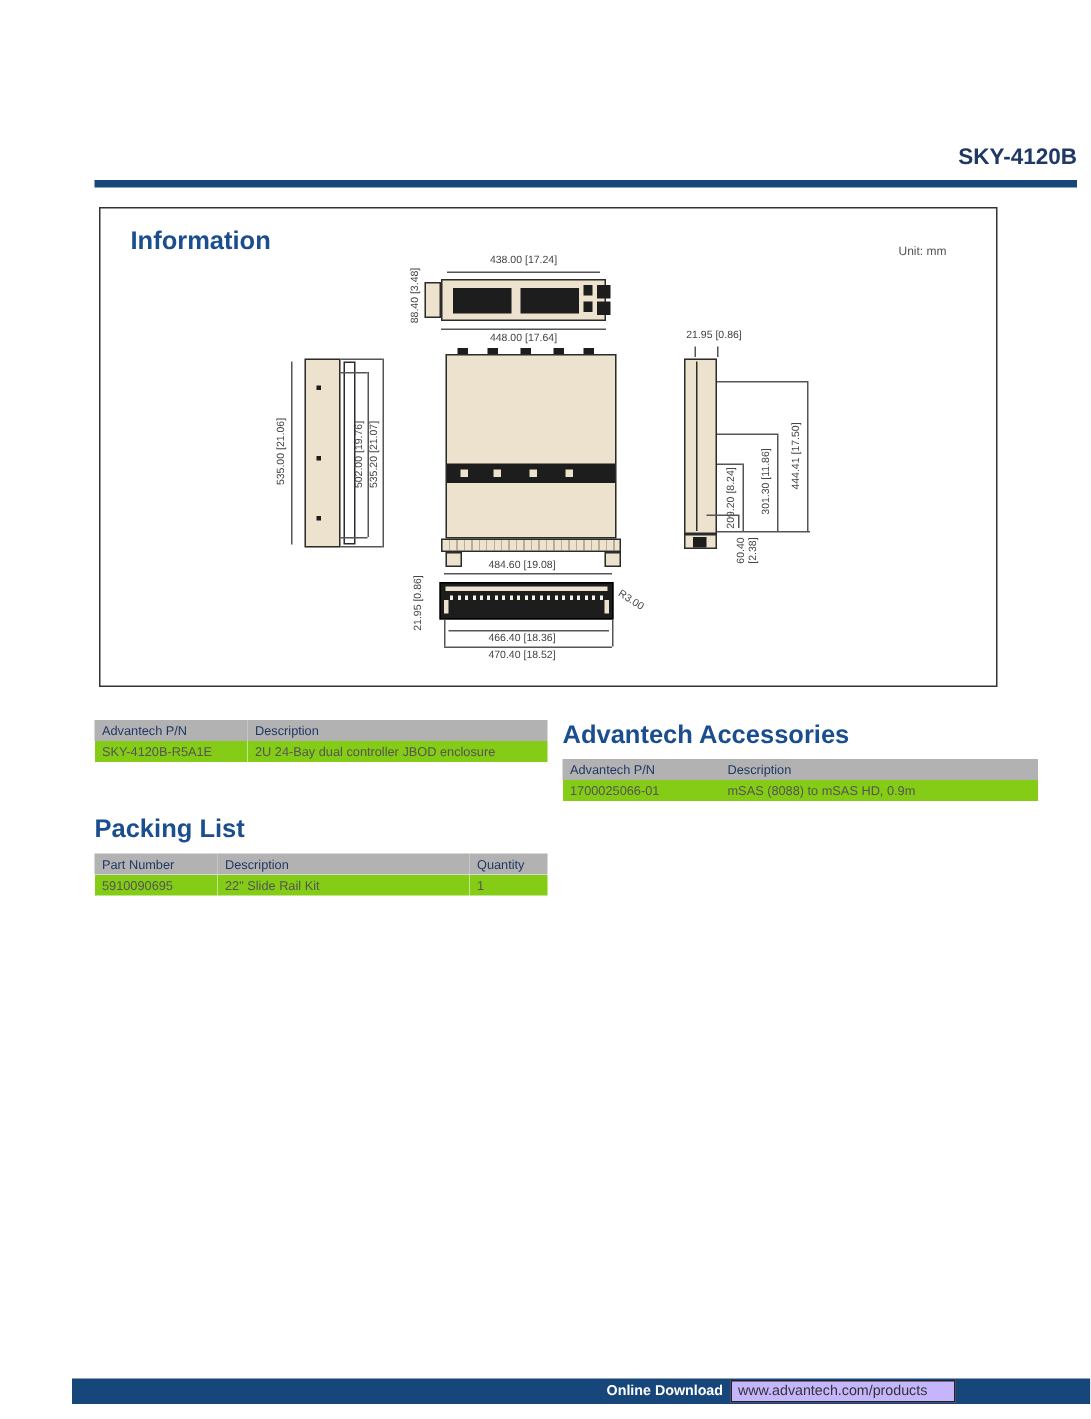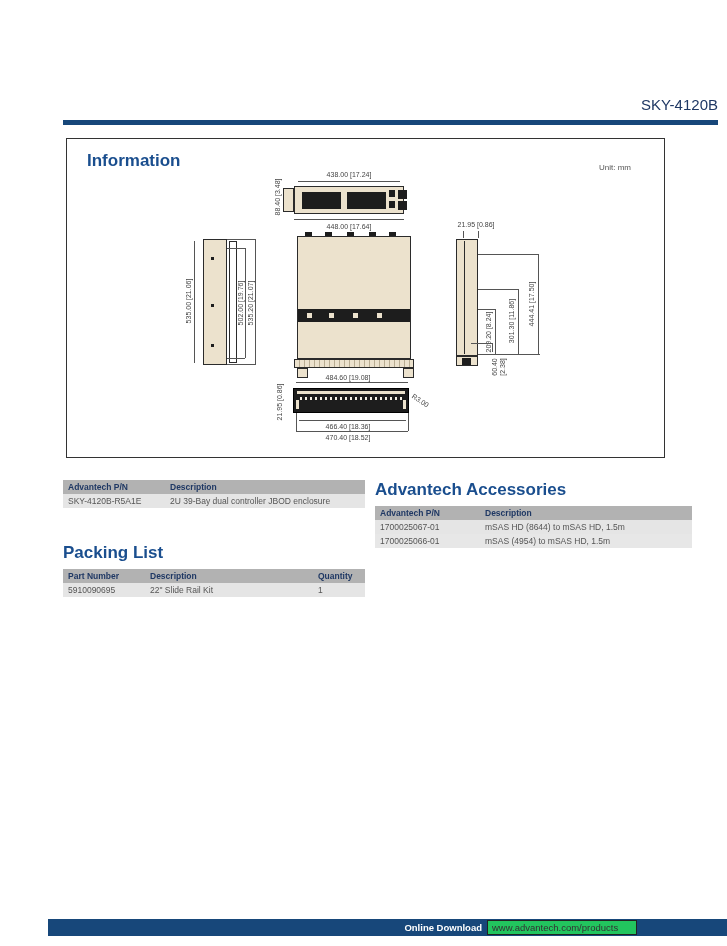--- a/index.html
+++ b/index.html
@@ -1,21 +1,21 @@
 <!DOCTYPE html>
 <html><head>
 <meta charset="utf-8">
 <style>
   * { margin:0; padding:0; box-sizing:border-box; }
   html,body { background:#ffffff; }
   body { font-family:"Liberation Sans", sans-serif; }
   .page { position:relative; width:727px; height:946px; background:#fff; overflow:hidden; }
 
   
-  .product-code { position:absolute; top:96px; right:9px; font-size:15px; font-weight:normal; color:#1f3864; }
+  .product-code { position:absolute; top:96px; right:9px; font-size:15px; font-weight:bold; color:#1f3864; }
   .top-rule { position:absolute; left:63px; top:120px; width:655px; height:5px; background:#17477a; }
 
   
   .dims-box { position:absolute; left:66px; top:138px; width:599px; height:320px; border:1px solid #333; background:#fff; }
   .dims-title { position:absolute; left:20px; top:12px; font-size:17px; font-weight:bold; color:#1a4e8e; }
   .unit { position:absolute; right:33px; top:24px; font-size:8px; color:#555; }
 
   
   .hdim { position:absolute; font-size:7px; color:#444; white-space:nowrap; transform:translate(-50%,-50%); }
   .vdim { position:absolute; font-size:7px; color:#444; white-space:nowrap; transform:translate(-50%,-50%) rotate(-90deg); }
@@ -25,28 +25,28 @@
   .tan { position:absolute; background:#ece2cd; border:1px solid #2b2b2b; }
   .white-part { position:absolute; background:#fff; border:1px solid #2b2b2b; }
   .dk { position:absolute; background:#1d1d1d; }
   .tansq { position:absolute; background:#ece2cd; }
   .r3 { position:absolute; font-size:7px; color:#444; transform:rotate(33deg); white-space:nowrap; }
 
   
   .section { position:absolute; }
   .section h2 { font-size:17px; font-weight:bold; color:#1a4e8e; margin-bottom:6px; white-space:nowrap; }
   table { border-collapse:collapse; width:100%; table-layout:fixed; }
-  th { background:#b2b2b2; color:#1f3864; font-size:8.5px; font-weight:bold; text-align:left; padding:2px 5px; height:13px; }
-  td { background:#e5e5e5; color:#555; font-size:8.5px; text-align:left; padding:2px 5px; height:13px; overflow:hidden; white-space:nowrap; }
+  th { background:#b2b2b2; color:#1f3864; font-size:8.5px; font-weight:normal; text-align:left; padding:2px 5px; height:13px; }
+  td { background:#84cc16; color:#555; font-size:8.5px; text-align:left; padding:2px 5px; height:13px; overflow:hidden; white-space:nowrap; }
   tbody tr:nth-child(even) td { background:#e7e7e7; }
 
   
   .footer-bar { position:absolute; left:48px; top:919px; width:679px; height:17px; background:#17477a; display:flex; align-items:center; justify-content:flex-end; }
   .dl-label { color:#fff; font-weight:bold; font-size:9.5px; margin-right:5px; white-space:nowrap; }
-  .dl-url { background:#22c55e; border:1px solid #222; color:#333; font-size:9.5px; width:150px; height:15px; line-height:12px; padding:1px 4px; margin-right:90px; white-space:nowrap; }
+  .dl-url { background:#c4b5fd; border:1px solid #222; color:#333; font-size:9.5px; width:150px; height:15px; line-height:12px; padding:1px 4px; margin-right:90px; white-space:nowrap; }
 </style>
 </head>
 <body>
 
 <div class="page">
 
   <div class="product-code">SKY-4120B</div>
   <div class="top-rule"></div>
 
   <div class="dims-box">
@@ -158,47 +158,43 @@
         </colgroup>
       <thead>
         <tr>
           <th>Advantech P/N</th>
           <th>Description</th>
         </tr>
       </thead>
       <tbody>
         <tr>
           <td>SKY-4120B-R5A1E</td>
-          <td>2U 39-Bay dual controller JBOD enclosure</td>
+          <td>2U 24-Bay dual controller JBOD enclosure</td>
         </tr>
       </tbody>
     </table>
   </div>
 
   <div class="section" style="left:375px; top:480px; width:317px;">
     <h2>Advantech Accessories</h2>
     <table>
       <colgroup>
           <col style="width:105px">
           <col>
         </colgroup>
       <thead>
         <tr>
           <th>Advantech P/N</th>
           <th>Description</th>
         </tr>
       </thead>
       <tbody>
         <tr>
-          <td>1700025067-01</td>
-          <td>mSAS HD (8644) to mSAS HD, 1.5m</td>
-        </tr>
-        <tr>
           <td>1700025066-01</td>
-          <td>mSAS (4954) to mSAS HD, 1.5m</td>
+          <td>mSAS (8088) to mSAS HD, 0.9m</td>
         </tr>
       </tbody>
     </table>
   </div>
 
   <div class="section" style="left:63px; top:543px; width:302px;">
     <h2>Packing List</h2>
     <table>
       <colgroup>
           <col style="width:82px">

